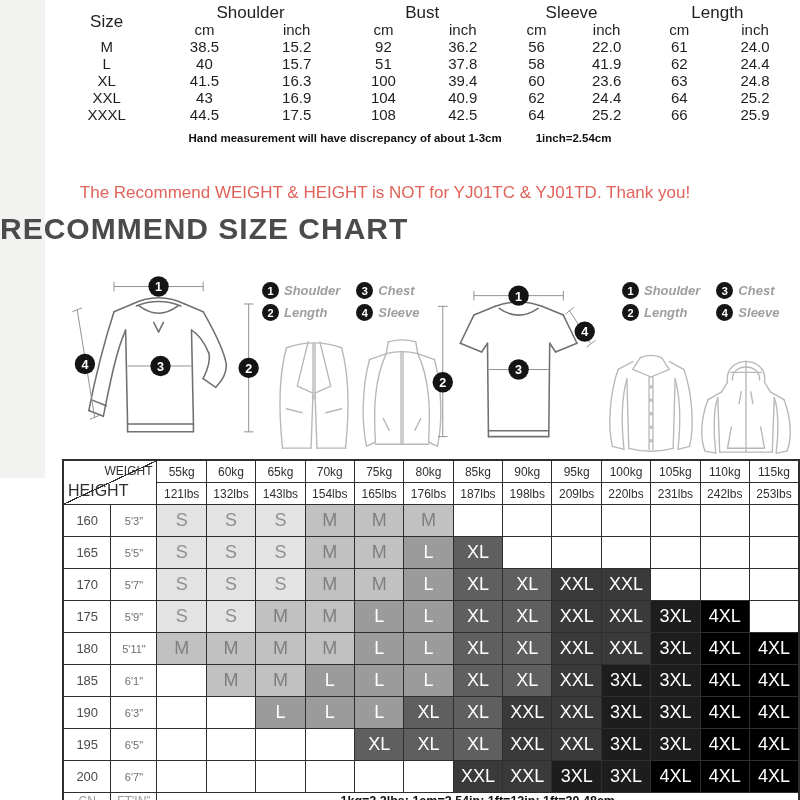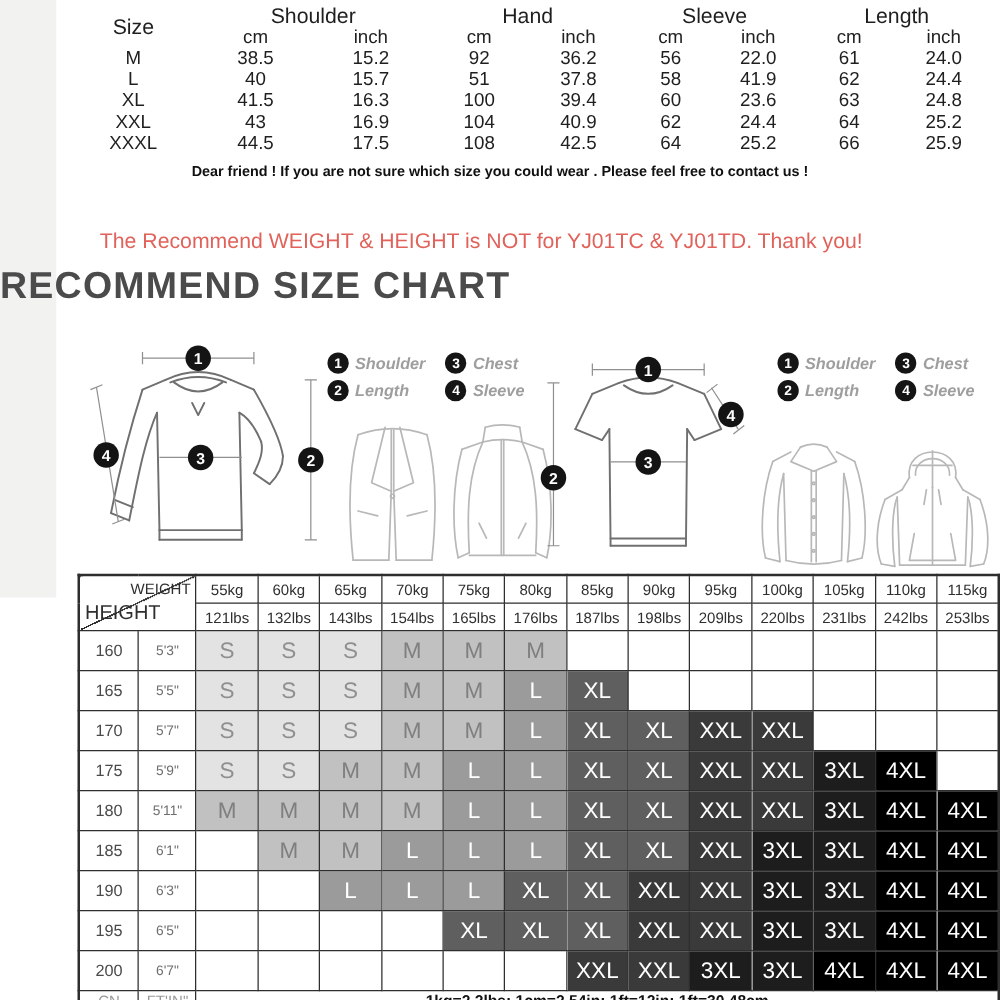--- a/index.html
+++ b/index.html
@@ -71,21 +71,21 @@
       <col style="width:10.5%">
       <col style="width:9.5%">
     <col style="width:9.5%">
       <col style="width:10.2%">
       <col style="width:10.3%">
   </colgroup>
   <thead>
     <tr>
       <th rowspan="2" class="size-head">Size</th>
       <th colspan="2" class="group">Shoulder</th>
-      <th colspan="2" class="group">Hand</th>
+      <th colspan="2" class="group">Bust</th>
       <th colspan="2" class="group">Sleeve</th>
       <th colspan="2" class="group">Length</th>
     </tr>
     <tr>
       <th>cm</th>
       <th>inch</th>
       <th>cm</th>
       <th>inch</th>
       <th>cm</th>
       <th>inch</th>
@@ -146,21 +146,23 @@
         <td>42.5</td>
         <td>64</td>
         <td>25.2</td>
         <td>66</td>
         <td>25.9</td>
       </tr>
     </tbody>
 </table>
 
 <div class="notes">
-  <div class="note-line">Dear friend ! If you are not sure which size you could wear . Please feel free to contact us !</div>
+  <div class="note-line">
+    <span>Hand measurement will have discrepancy of about 1-3cm</span><span class="note-gap"></span><span>1inch=2.54cm</span>
+  </div>
 </div>
 
 <div class="notice" id="notice" style="color: rgb(224, 98, 90);">The Recommend WEIGHT &amp; HEIGHT is NOT for YJ01TC &amp; YJ01TD. Thank you!</div>
 
 <h1 class="heading" id="heading" style="color: rgb(75, 75, 75);">RECOMMEND SIZE CHART</h1>
 
 <div class="diagrams">
 
   <svg style="left:58px;top:6px;" width="205" height="186" viewBox="0 0 210 192">
     <g class="garment-main">

